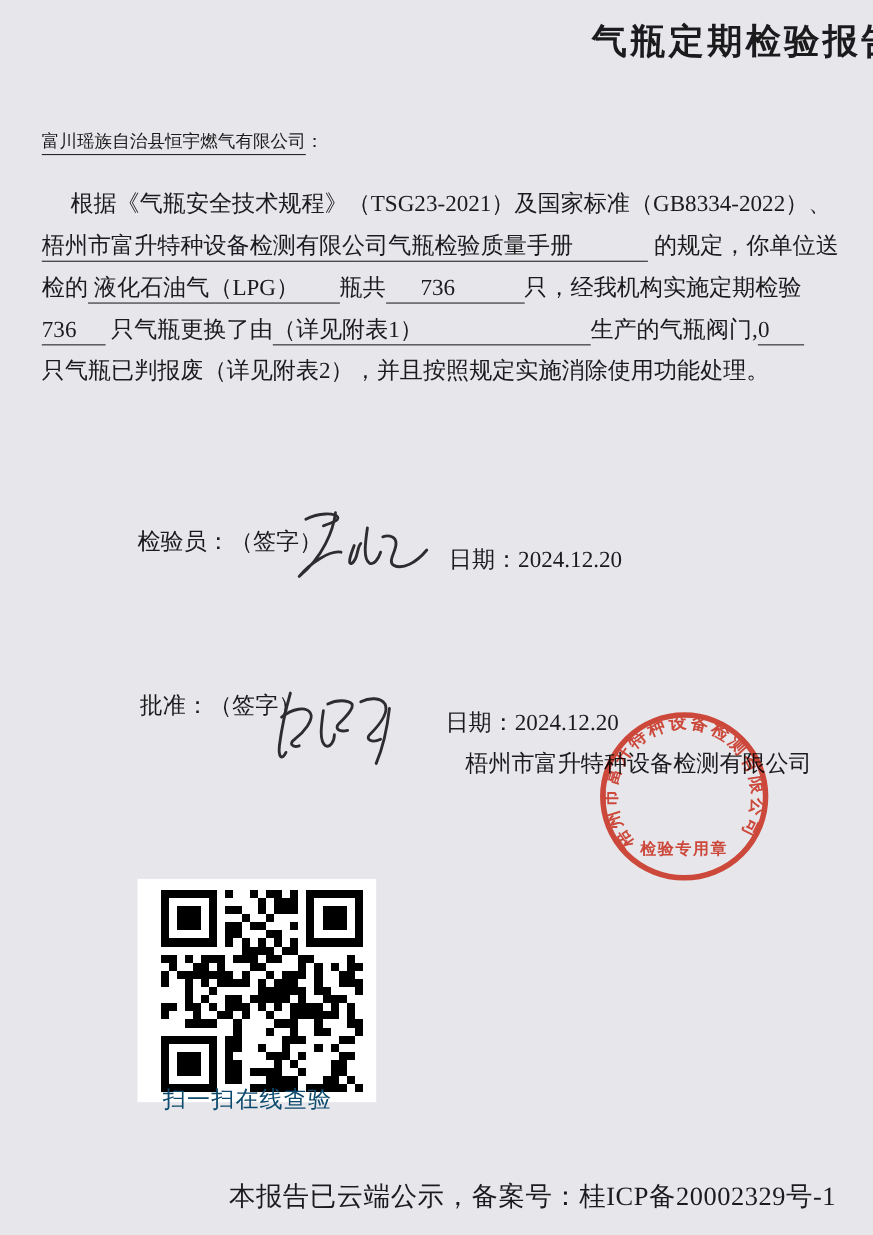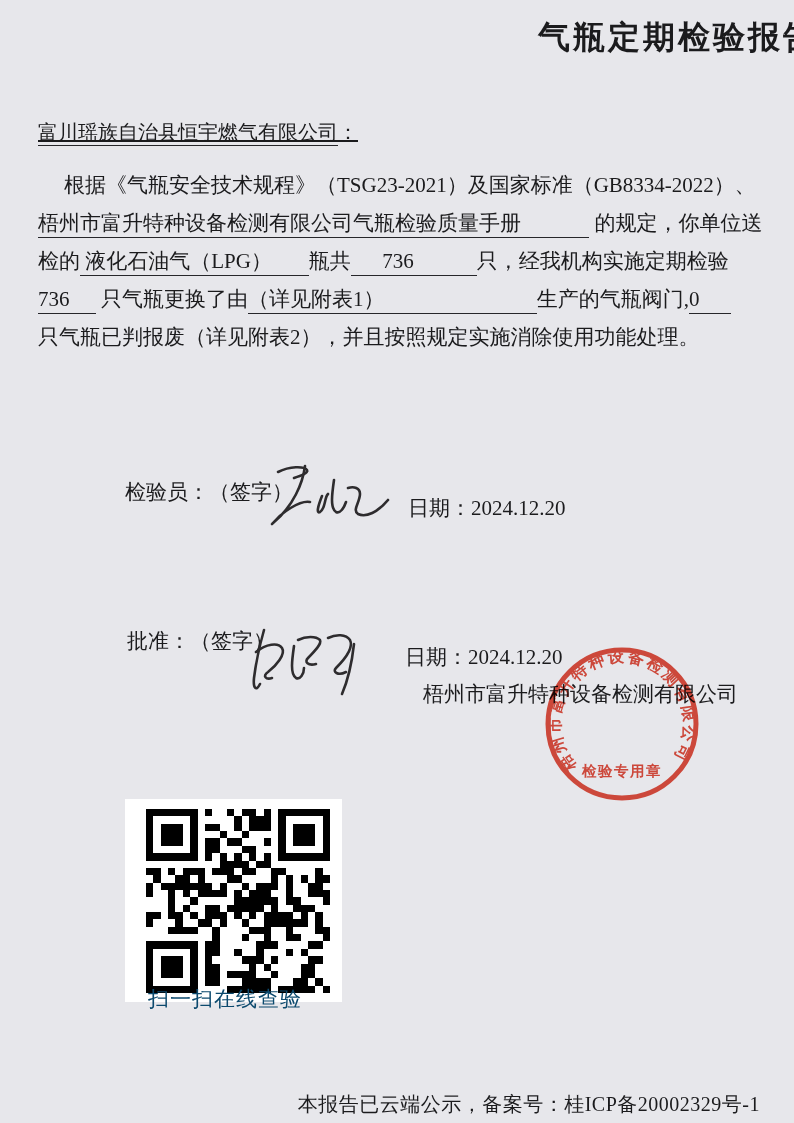--- a/index.html
+++ b/index.html
@@ -15,22 +15,21 @@
     position:absolute;top:16px;left:0;width:794px;
     text-align:right;font-size:32px;font-weight:bold;
     letter-spacing:3px;margin:0;padding-left:24px;
   }
   .report-no{
     position:absolute;top:62px;right:36px;
     font-size:20px;letter-spacing:.5px;
   }
   .recipient{
     position:absolute;top:119px;left:38px;
-    font-size:20px;
-    text-decoration:underline;
+    font-size:16px;
   }
   .u{border-bottom:1.6px solid #26262a;padding-bottom:2px;white-space:pre;}
   .body-text{
     position:absolute;top:168px;left:38px;width:722px;
     font-size:21px;
   }
   .body-line{height:38px;line-height:34px;white-space:nowrap;}
   .sig-row{position:absolute;font-size:21px;}
   .sig-label{display:inline-block;}
   .sig-date{position:absolute;left:283px;top:16px;white-space:nowrap;}
@@ -52,21 +51,21 @@
     position:absolute;top:799px;left:125px;width:217px;height:203px;
     background:#ffffff;
   }
   .qr-svg{position:absolute;top:10px;left:15px;width:196px;height:184px;shape-rendering:crispEdges;}
   .qr-caption{
     position:absolute;top:985px;left:148px;
     font-size:21px;color:#0c4a6e;letter-spacing:1px;
   }
   .footer{
     position:absolute;top:1071px;right:34px;
-    font-size:20px;letter-spacing:.5px;white-space:nowrap;margin-top:20px;
+    font-size:24px;letter-spacing:.5px;white-space:nowrap;
   }
 </style>
 </head>
 <body>
 
 <div class="page">
 
   <h1 class="title">气瓶定期检验报告</h1>
 
 

